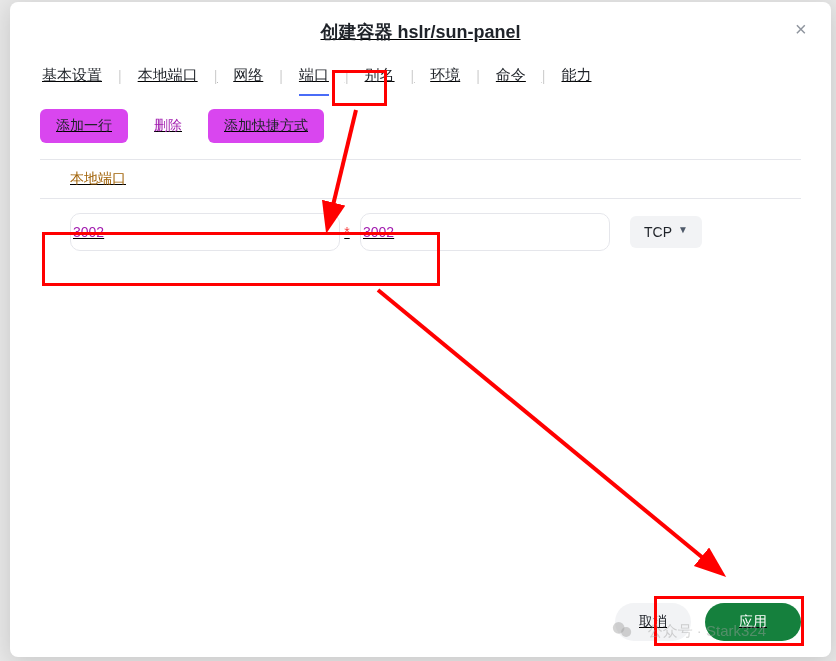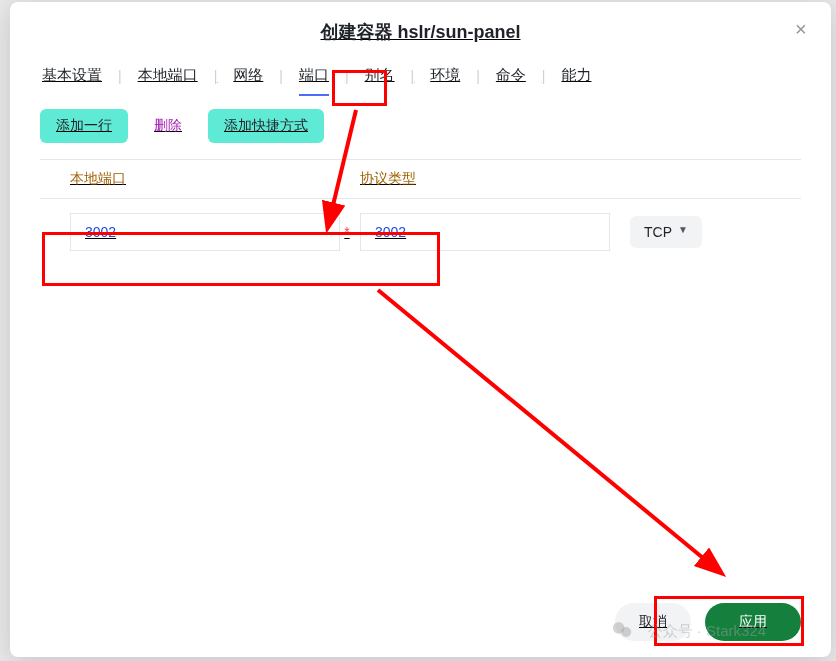--- a/index.html
+++ b/index.html
@@ -88,21 +88,21 @@
       padding: 0 30px 16px;
       display: flex;
       gap: 10px;
     }
     .btn-small {
       padding: 8px 16px;
       border: none;
       border-radius: 6px;
       font-size: 14px;
       cursor: pointer;
-      background: #5eead4;
+      background: #d946ef;
       color: #1f2329;
     }
     .btn-small.disabled {
       color: #a21caf;
       cursor: not-allowed;
       background: transparent;
     }
     .table-header {
       display: grid;
       grid-template-columns: 290px 270px 1fr;
@@ -116,24 +116,24 @@
     .table-row {
       display: grid;
       grid-template-columns: 270px 20px 250px 1fr;
       padding: 14px 30px;
       align-items: center;
       margin: 0 30px;
       gap: 0;
     }
     .input-cell {
       border: 1px solid #e5e6eb;
-      border-radius: 0;
-      padding: 10px 14px;
-      font-size: 14px;
-      color: #1d4ed8;
+      border-radius: 10px;
+      padding: 10px 2px;
+      font-size: 14px;
+      color: #a21caf;
       outline: none;
       width: 100%;
     }
     .required-mark {
       color: #f53f3f;
       font-size: 14px;
       text-align: center;
       padding-right: 6px;
     }
     .protocol-select {
@@ -224,21 +224,20 @@
   </div>
 
   <div class="toolbar">
     <button class="btn-small">添加一行</button>
     <button class="btn-small disabled">删除</button>
     <button class="btn-small">添加快捷方式</button>
   </div>
 
   <div class="table-header">
     <div>本地端口</div>
-    <div>协议类型</div>
   </div>
 
   <div class="table-row">
     <input class="input-cell" id="local-port-input" value="3002" style="">
     <div class="required-mark">*</div>
     <input class="input-cell" id="container-port-input" value="3002" style="">
     <div>
       <div class="protocol-select">
         <span>TCP</span>
         <span class="chevron">▼</span>

